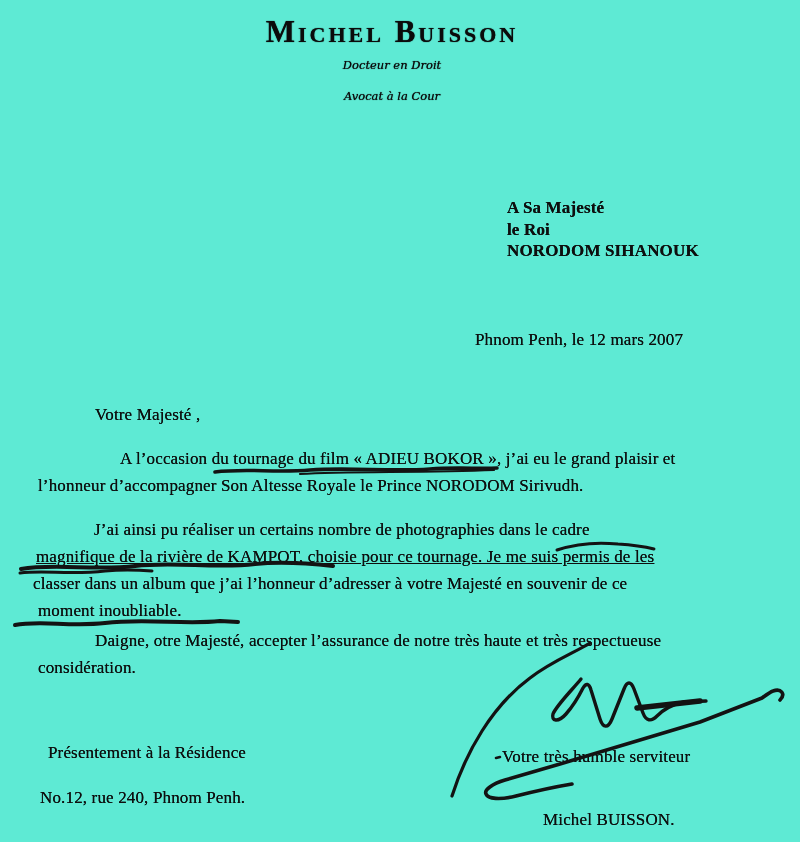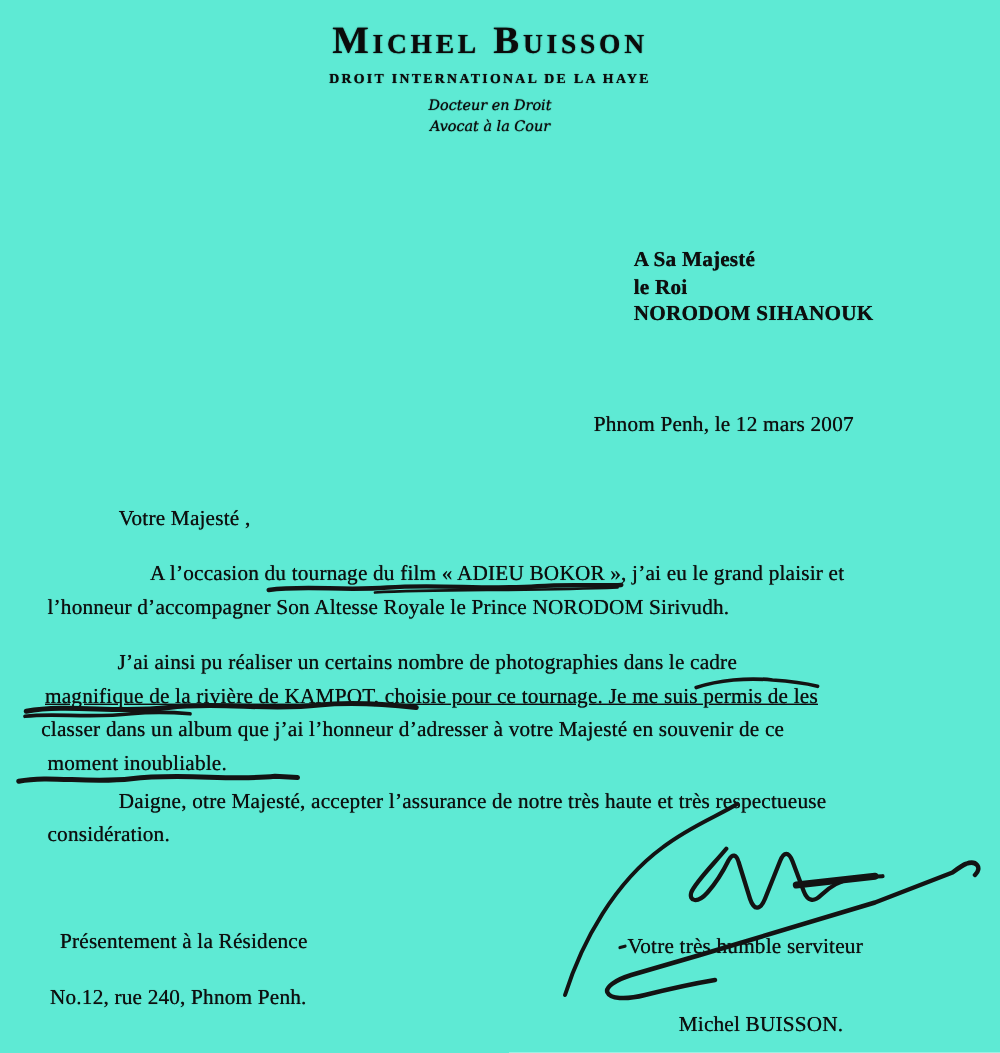--- a/index.html
+++ b/index.html
@@ -36,36 +36,35 @@
   }
   .lh-cred1{
     font-weight:bold;font-size:10.5px;letter-spacing:1.6px;
     margin-top:7px;text-shadow:0 0 .8px rgba(0,0,0,.9);
   }
   .lh-cred2{
     font-weight:bold;font-size:11px;letter-spacing:1.9px;
     margin-top:7px;text-shadow:0 0 .8px rgba(0,0,0,.9);
   }
   .lh-script{
-    font-style:italic;font-size:11.5px;margin-top:3px;
+    font-style:italic;font-size:11.5px;margin-top:17px;
     font-family:"DejaVu Serif", serif;
     filter:blur(.3px);
     text-shadow:0 0 .9px rgba(0,0,0,.95);
   }
   .lh-script.first{margin-top:8px;}
   svg.handink{position:absolute;left:0;top:0;pointer-events:none;}
 </style>
 </head>
 <body>
 
 <div class="page">
 
   <div class="letterhead">
     <div class="lh-name">Michel Buisson</div>
-    <div class="lh-cred2">DROIT INTERNATIONAL DE LA HAYE</div>
     <div class="lh-script first">Docteur en Droit</div>
     <div class="lh-script">Avocat à la Cour</div>
   </div>
 
   <div class="txt bold" style="left:507px;top:199px;">A Sa Majesté</div>
   <div class="txt bold" style="left:507px;top:221px;">le Roi</div>
   <div class="txt bold" style="left:507px;top:242px;text-align:right;">NORODOM SIHANOUK</div>
 
   <div class="txt" style="left:475px;top:331px;">Phnom Penh, le 12 mars 2007</div>
 

